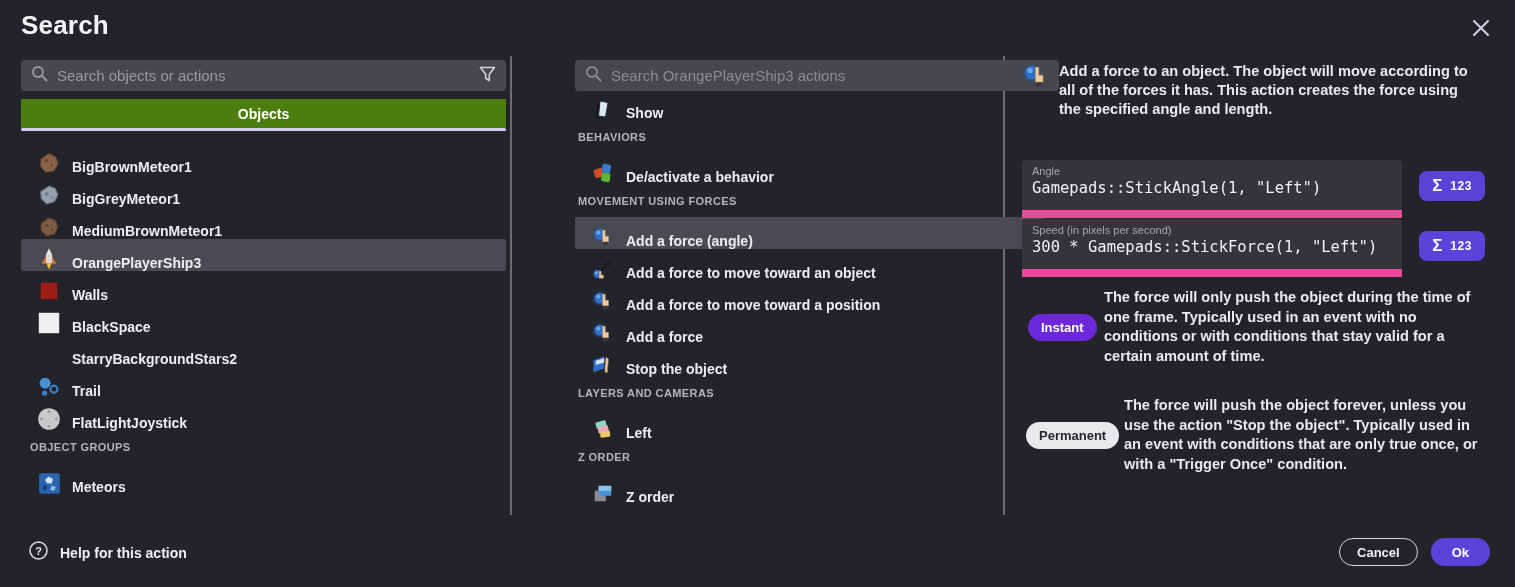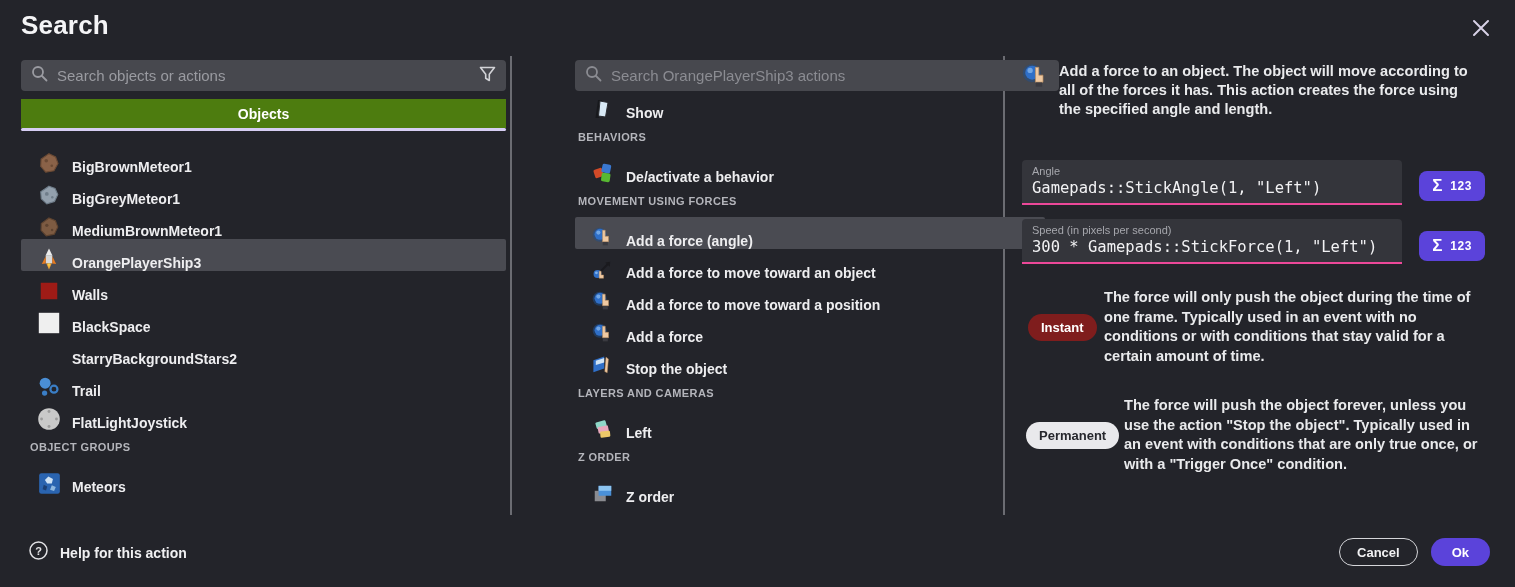--- a/index.html
+++ b/index.html
@@ -71,23 +71,23 @@
   
   .scroll-track { position:absolute; left:967px; top:94px; width:7px; height:418px; background:#2c2d33; border-radius:4px; }
   .scroll-thumb { position:absolute; left:967px; top:303px; width:7px; height:130px; background:#87888d; border-radius:4px; cursor:grab; }
 
   
   .desc-block { position:absolute; left:0; top:62px; width:462px; display:flex; gap:9px; }
   .desc-block .bigico { width:28px; height:28px; flex:0 0 28px; }
   .desc-text { font-size:14.6px; font-weight:700; line-height:19px; color:#e9eaec; width:424px; }
 
   .field {
-    position:absolute; left:0; width:380px; height:45px;
+    position:absolute; left:0; width:380px; height:58px;
     background:#34353b; border-radius:4px 4px 0 0;
-    border-bottom:2px solid #ec4899; padding:5px 10px 0 10px; cursor:text;
+    border-bottom:8px solid #ec4899; padding:5px 10px 0 10px; cursor:text;
   }
   .field .flabel { font-size:11px; font-weight:400; color:#a6a7ad; }
   .field .fvalue {
     font-family:"DejaVu Sans Mono", monospace;
     font-size:15.5px; color:#f2f2f4; margin-top:2px; white-space:nowrap;
   }
   .field-angle { top:160px; }
   .field-speed { top:219px; }
 
   .expr-btn {
@@ -103,21 +103,21 @@
 
   .mode-row { position:absolute; display:flex; align-items:center; }
   .mode-row .badge-col { display:flex; justify-content:flex-start; }
   .mode-instant   { top:288px; }
   .mode-permanent { top:396px; }
   .mode-instant .badge-col   { width:82px;  padding-left:6px; }
   .mode-permanent .badge-col { width:102px; padding-left:4px; }
   .badge {
     font-size:13px; font-weight:700; padding:6px 13px; border-radius:14px; white-space:nowrap;
   }
-  .badge-instant { background:#7f1d1d; color:#ffffff; }
+  .badge-instant { background:#6d28d9; color:#ffffff; }
   .badge-permanent { background:#e9e9ec; color:#26272d; }
   .mode-text { font-size:14.6px; font-weight:700; line-height:19.5px; color:#e9eaec; }
   .mode-instant .mode-text { width:382px; }
   .mode-permanent .mode-text { width:362px; }
 
   
   .help-link {
     position:absolute; left:29px; top:541px;
     display:flex; align-items:center; gap:12px; cursor:pointer;
   }

